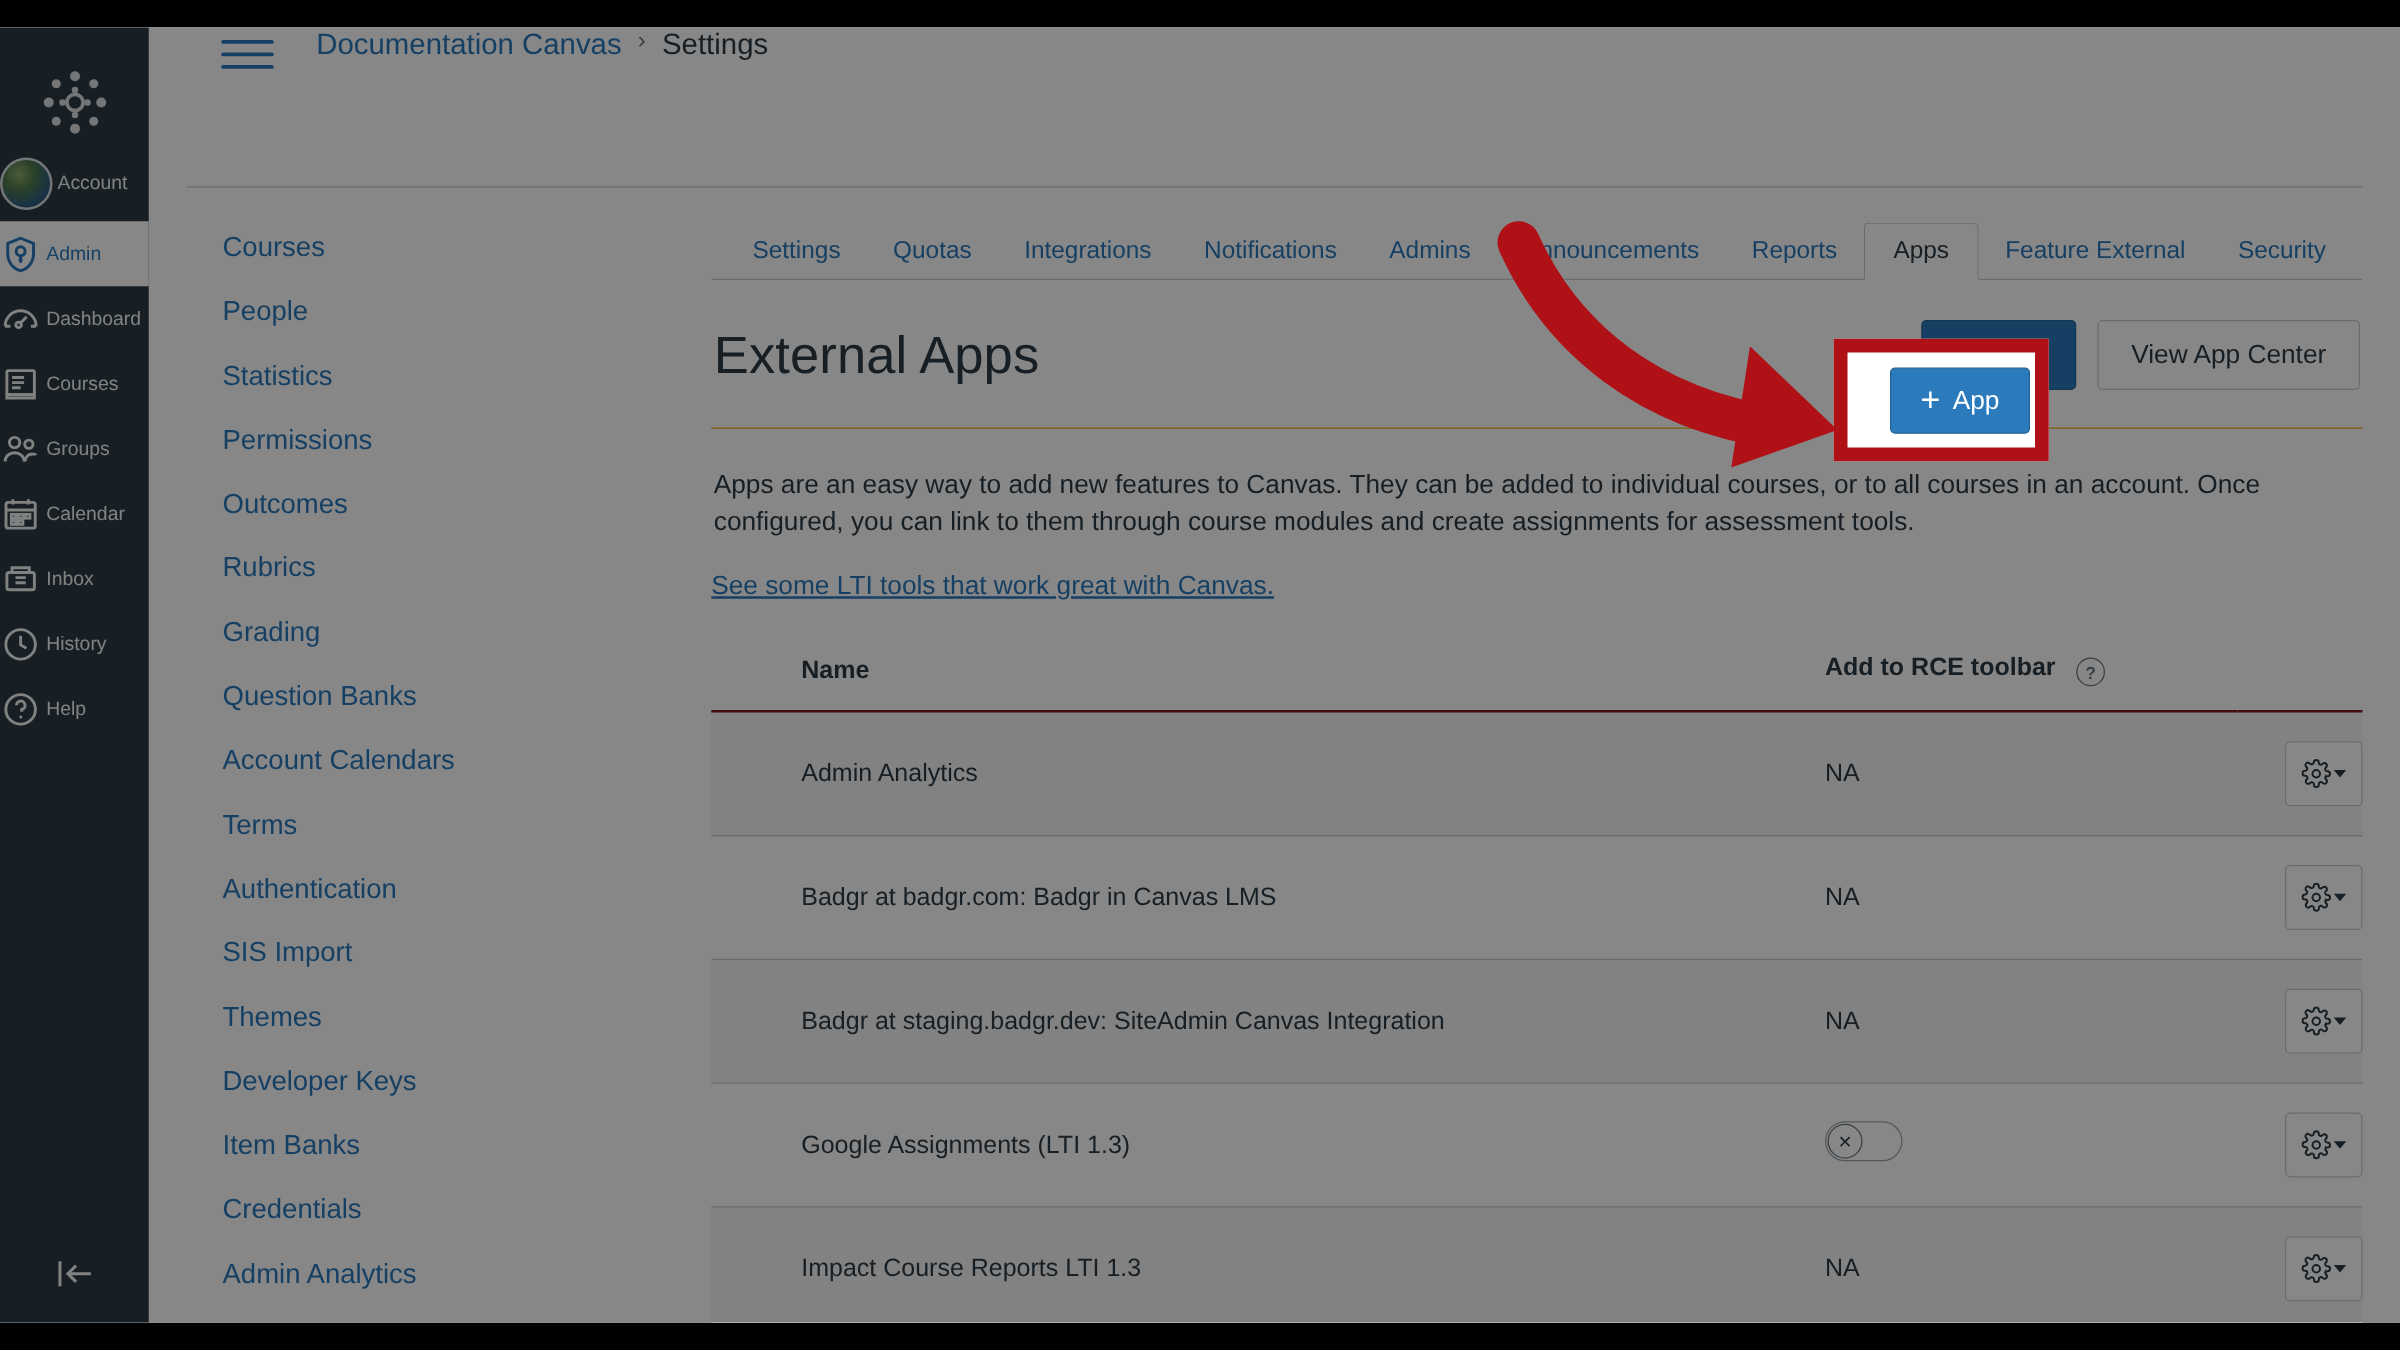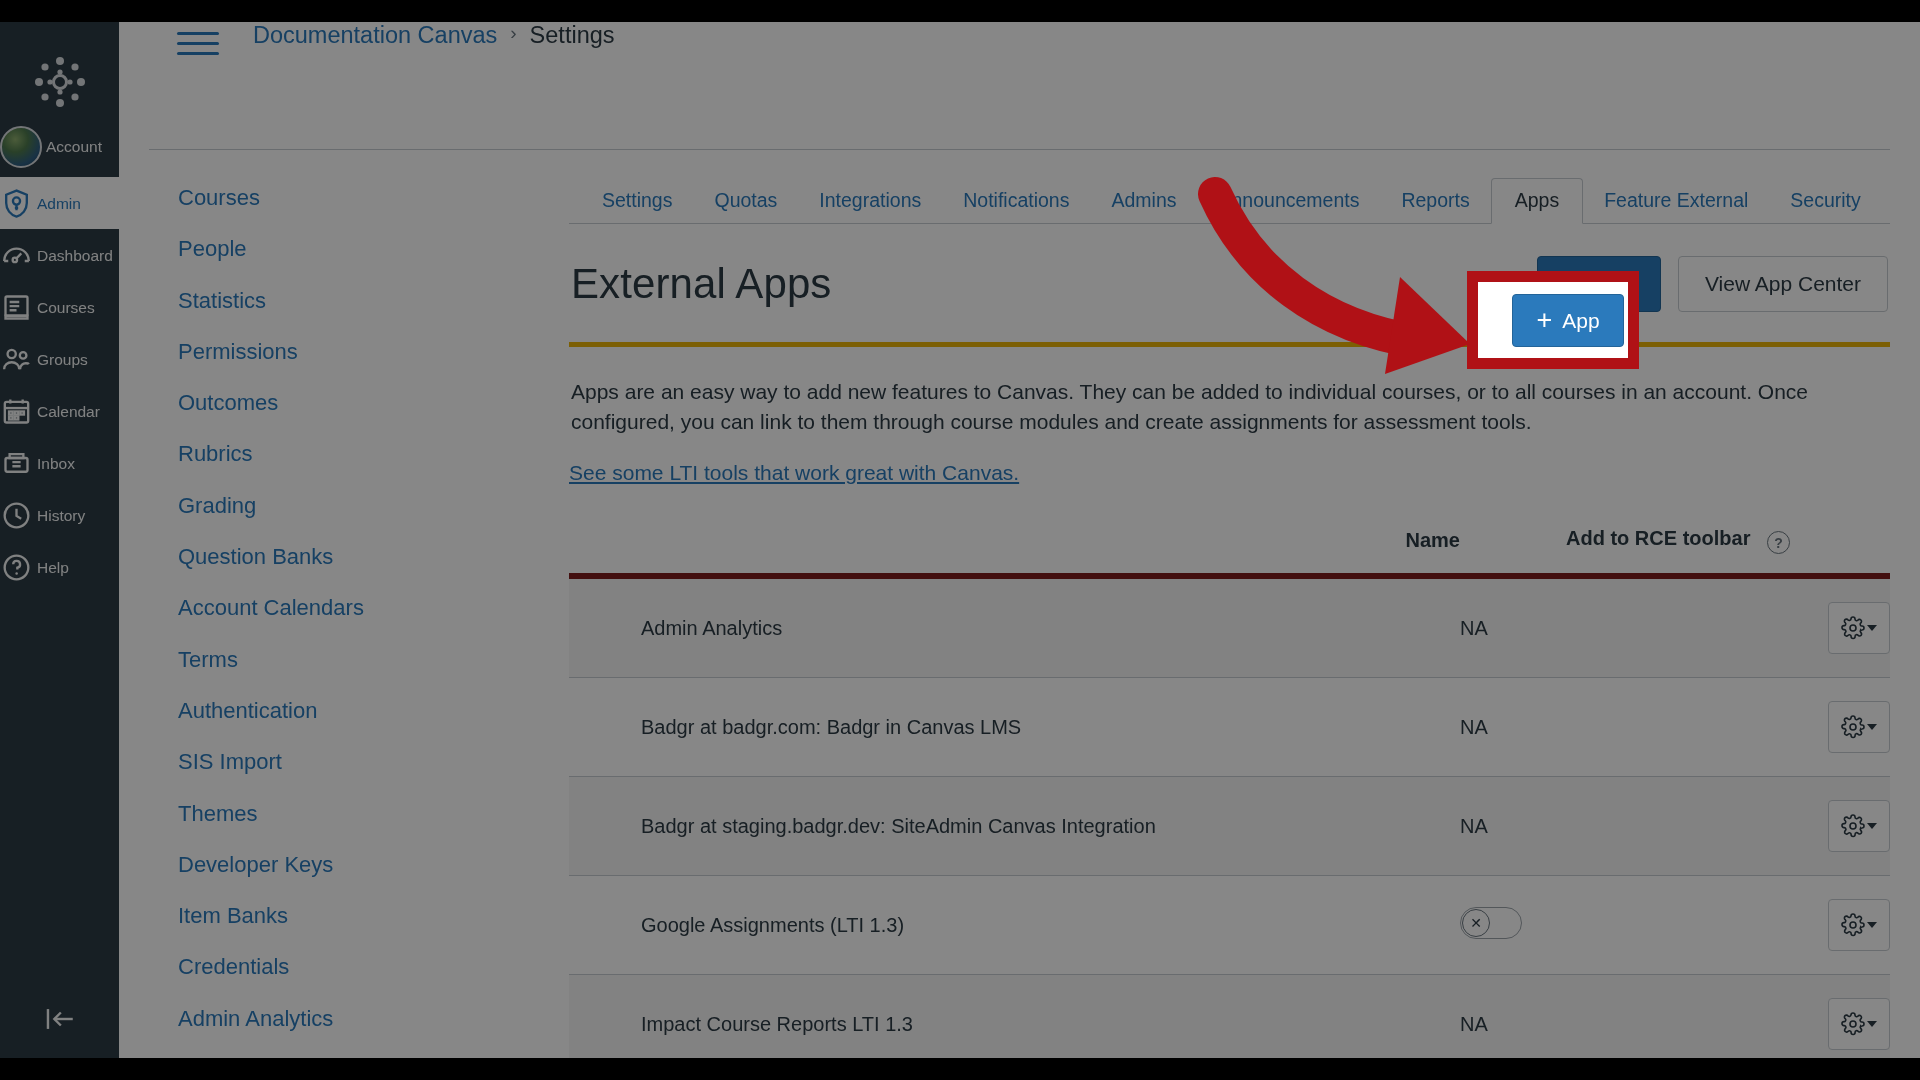--- a/index.html
+++ b/index.html
@@ -149,21 +149,21 @@
     border-bottom: 1px solid #fff;
     border-radius: 4px 4px 0 0;
     margin-bottom: -1px;
     padding: 12px 23px 13px;
   }
 
   
   #headrow {
     display: flex; align-items: center; justify-content: space-between;
     padding: 32px 2px 30px 2px;
-    border-bottom: 5px solid #eab308;
+    border-bottom: 1px solid #eab308;
   }
   #page-title { font-size: 42px; font-weight: 400; color: #2D3B45; letter-spacing: .1px; }
   #headbtns { display: flex; align-items: stretch; gap: 0; }
   #btn-app {
     background: #2B7ABC;
     color: #fff;
     border: 1px solid #236499;
     border-radius: 4px;
     font-size: 21px;
     padding: 0 27px;
@@ -195,26 +195,26 @@
     display: inline-block;
     margin-top: 23px;
     font-size: 21px;
     color: #2B7ABC;
     text-decoration: underline;
   }
 
   
   #apptable { width: 100%; border-collapse: collapse; margin-top: 42px; }
   #apptable th {
-    text-align: right;
+    text-align: left;
     font-size: 20px;
     font-weight: bold;
     color: #2D3B45;
     padding: 0 0 19px 0;
-    border-bottom: 6px solid #7f1d1d;
+    border-bottom: 2px solid #7f1d1d;
   }
   #apptable th.c-name { padding-left: 72px; }
   #apptable th.c-rce  { width: 330px; }
   #apptable th.c-act  { width: 100px; }
   #apptable td {
     font-size: 20px;
     color: #2D3B45;
     padding: 23px 0;
     border-bottom: 1px solid #C7CDD1;
     vertical-align: middle;

